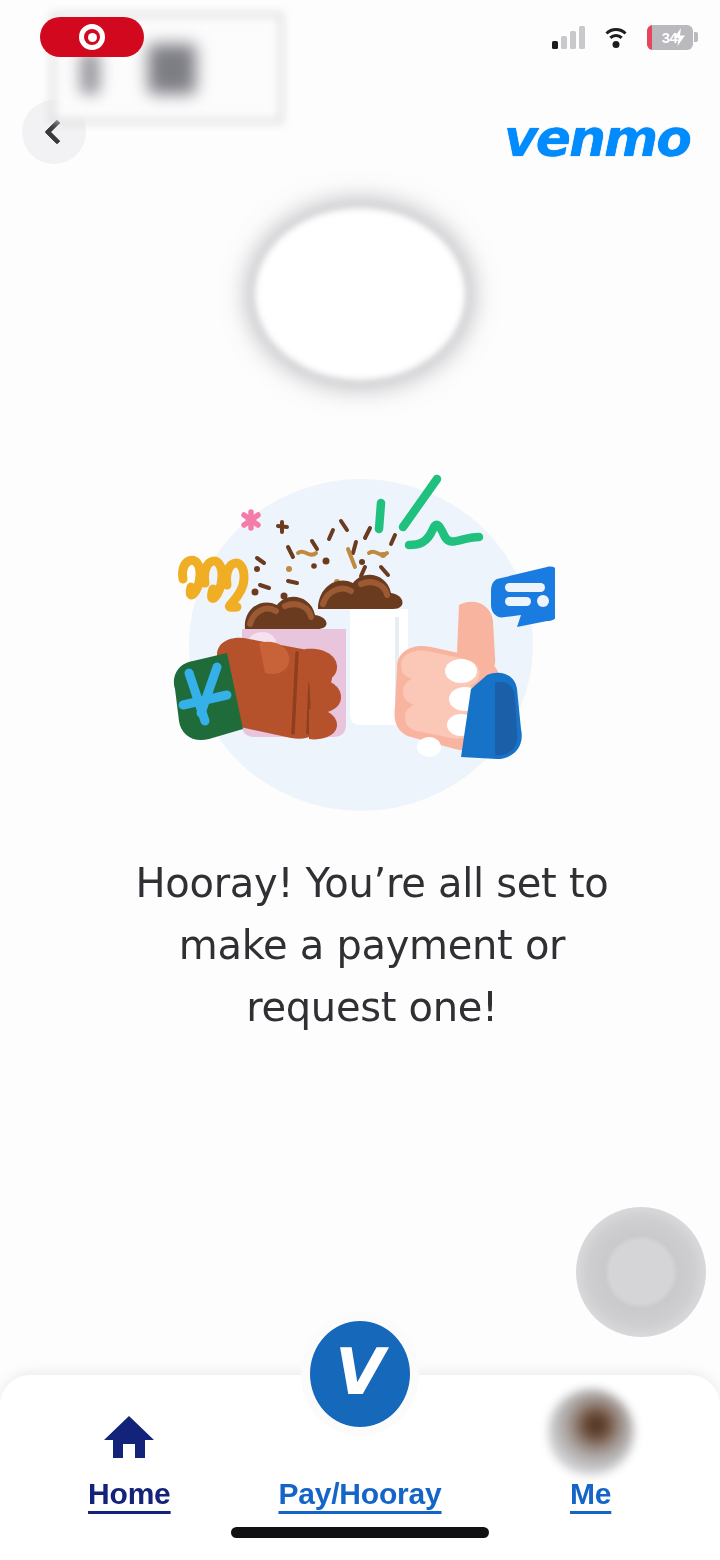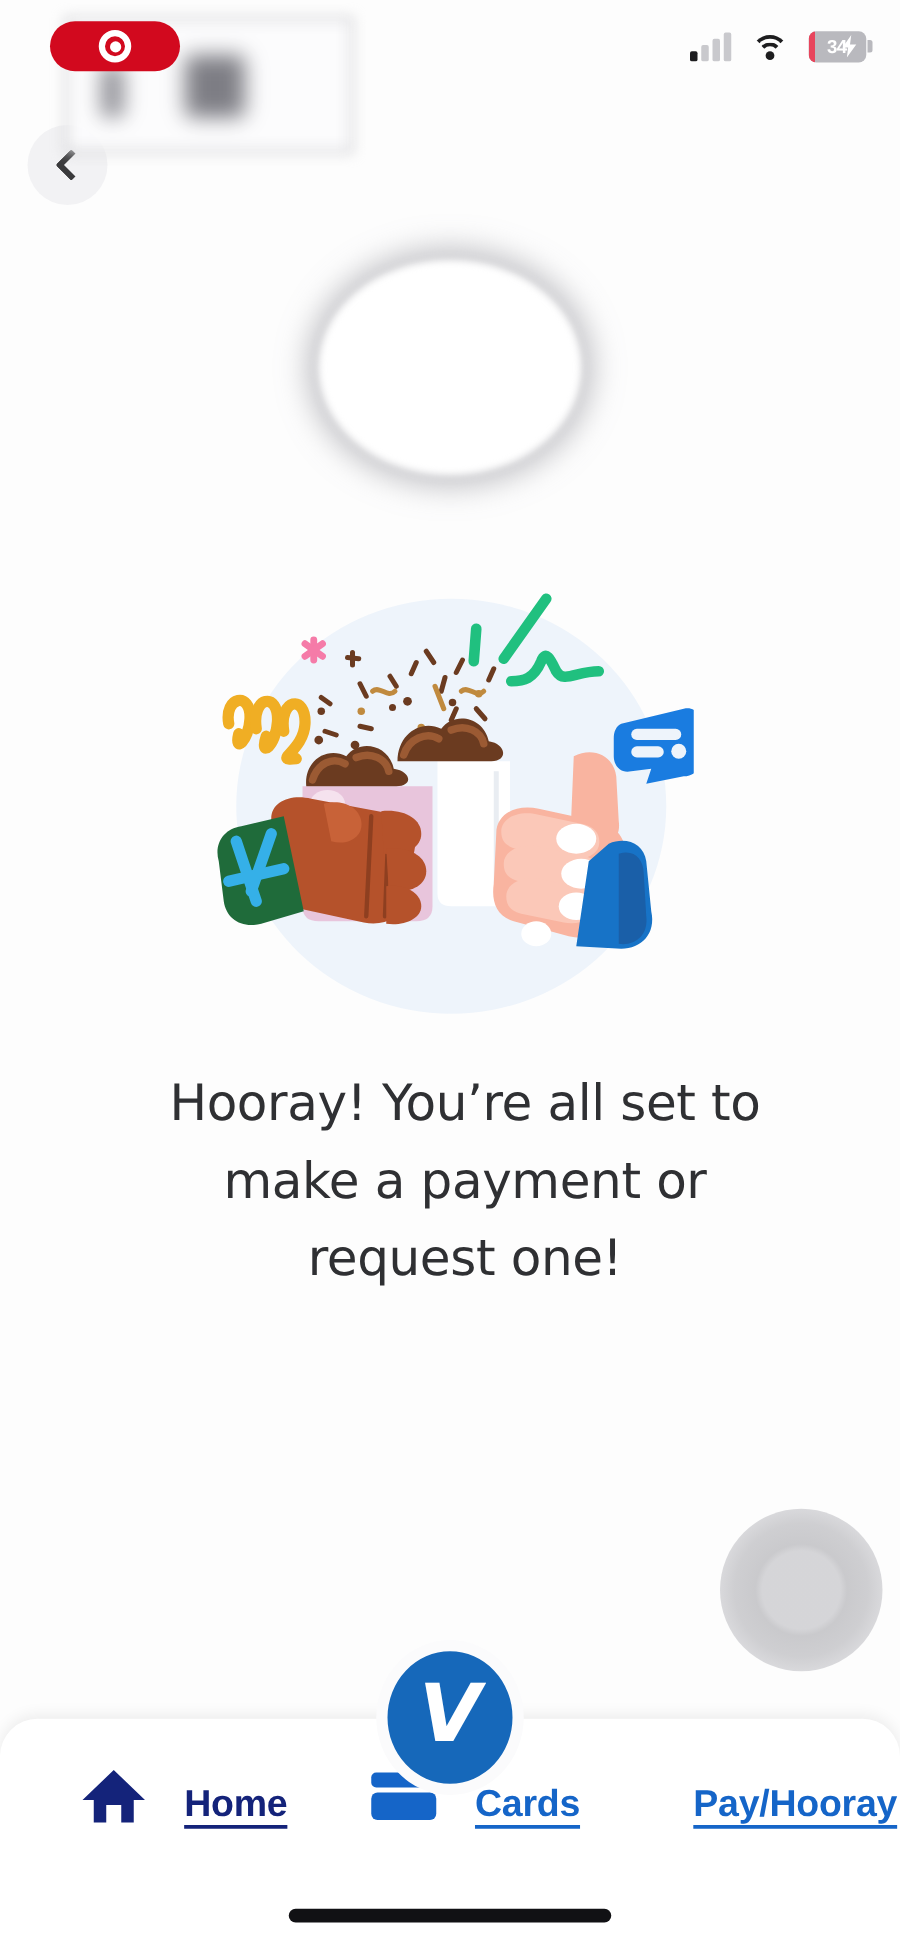--- a/index.html
+++ b/index.html
@@ -216,22 +216,23 @@
   .nav-inner {
     display:flex;
     align-items:flex-start;
     justify-content:space-around;
     padding:38px 14px 0 14px;
     height:100%;
   }
   .nav-item {
     width:130px;
     display:flex;
-    align-items:flex-end;
-    gap:29px;
+    flex-direction:column;
+    align-items:center;
+    gap:16px;
   }
   .nav-icon {
     height:48px;
     display:flex; align-items:center; justify-content:center;
   }
   .nav-label {
     font-size:30px;
     font-weight:700;
     text-decoration:underline;
     text-underline-offset:7px;
@@ -321,20 +322,21 @@
         <div class="batt-cap"></div>
       </div>
 
     </div>
   </div>
 
   <div class="header">
     <div class="back-btn">
       <div class="chev"></div>
     </div>
+    <div class="venmo-word">venmo</div>
   </div>
 
   <div class="redact-top"></div>
   <div class="redact-circle"></div>
 
   <div class="illo-wrap">
     <svg class="illo" viewBox="0 0 390 370">
 
       <ellipse cx="196" cy="188" rx="172" ry="166" fill="#eef4fb"></ellipse>
 
@@ -463,36 +465,33 @@
 
       <div class="nav-item">
         <div class="nav-icon">
           <svg width="54" height="46" viewBox="0 0 54 46">
             <path d="M27 2 L52 26 L43 26 L43 44 L33 44 L33 30 L21 30 L21 44 L11 44 L11 26 L2 26 Z" fill="#14237a"></path>
           </svg>
         </div>
         <div class="nav-label active">Home</div>
       </div>
 
-      <div class="nav-item">
-        <div class="nav-icon">
-          <svg width="56" height="44" viewBox="0 0 56 44">
-            <rect x="2" y="3" width="52" height="12" rx="4" fill="#1565c8"></rect>
-            <rect x="2" y="19" width="52" height="22" rx="5" fill="#1565c8"></rect>
-          </svg>
-        </div>
-        <div class="nav-label inactive">Cards</div>
-      </div>
 
       <div class="nav-item">
         <div class="fab-spacer nav-icon"></div>
         <div class="nav-label inactive">Pay/Hooray</div>
       </div>
 
 
+      <div class="nav-item">
+        <div class="nav-icon">
+          <div class="avatar-me"></div>
+        </div>
+        <div class="nav-label inactive">Me</div>
+      </div>
 
     </div>
   </div>
 
   <div class="fab">
     <div class="fab-v">V</div>
   </div>
 
   <div class="home-indicator"></div>
 

